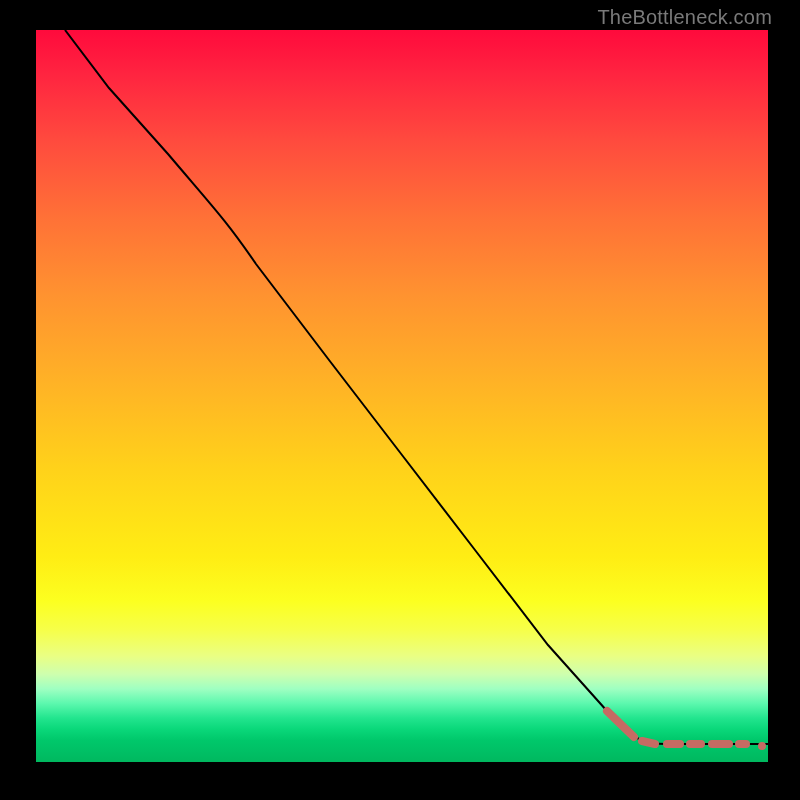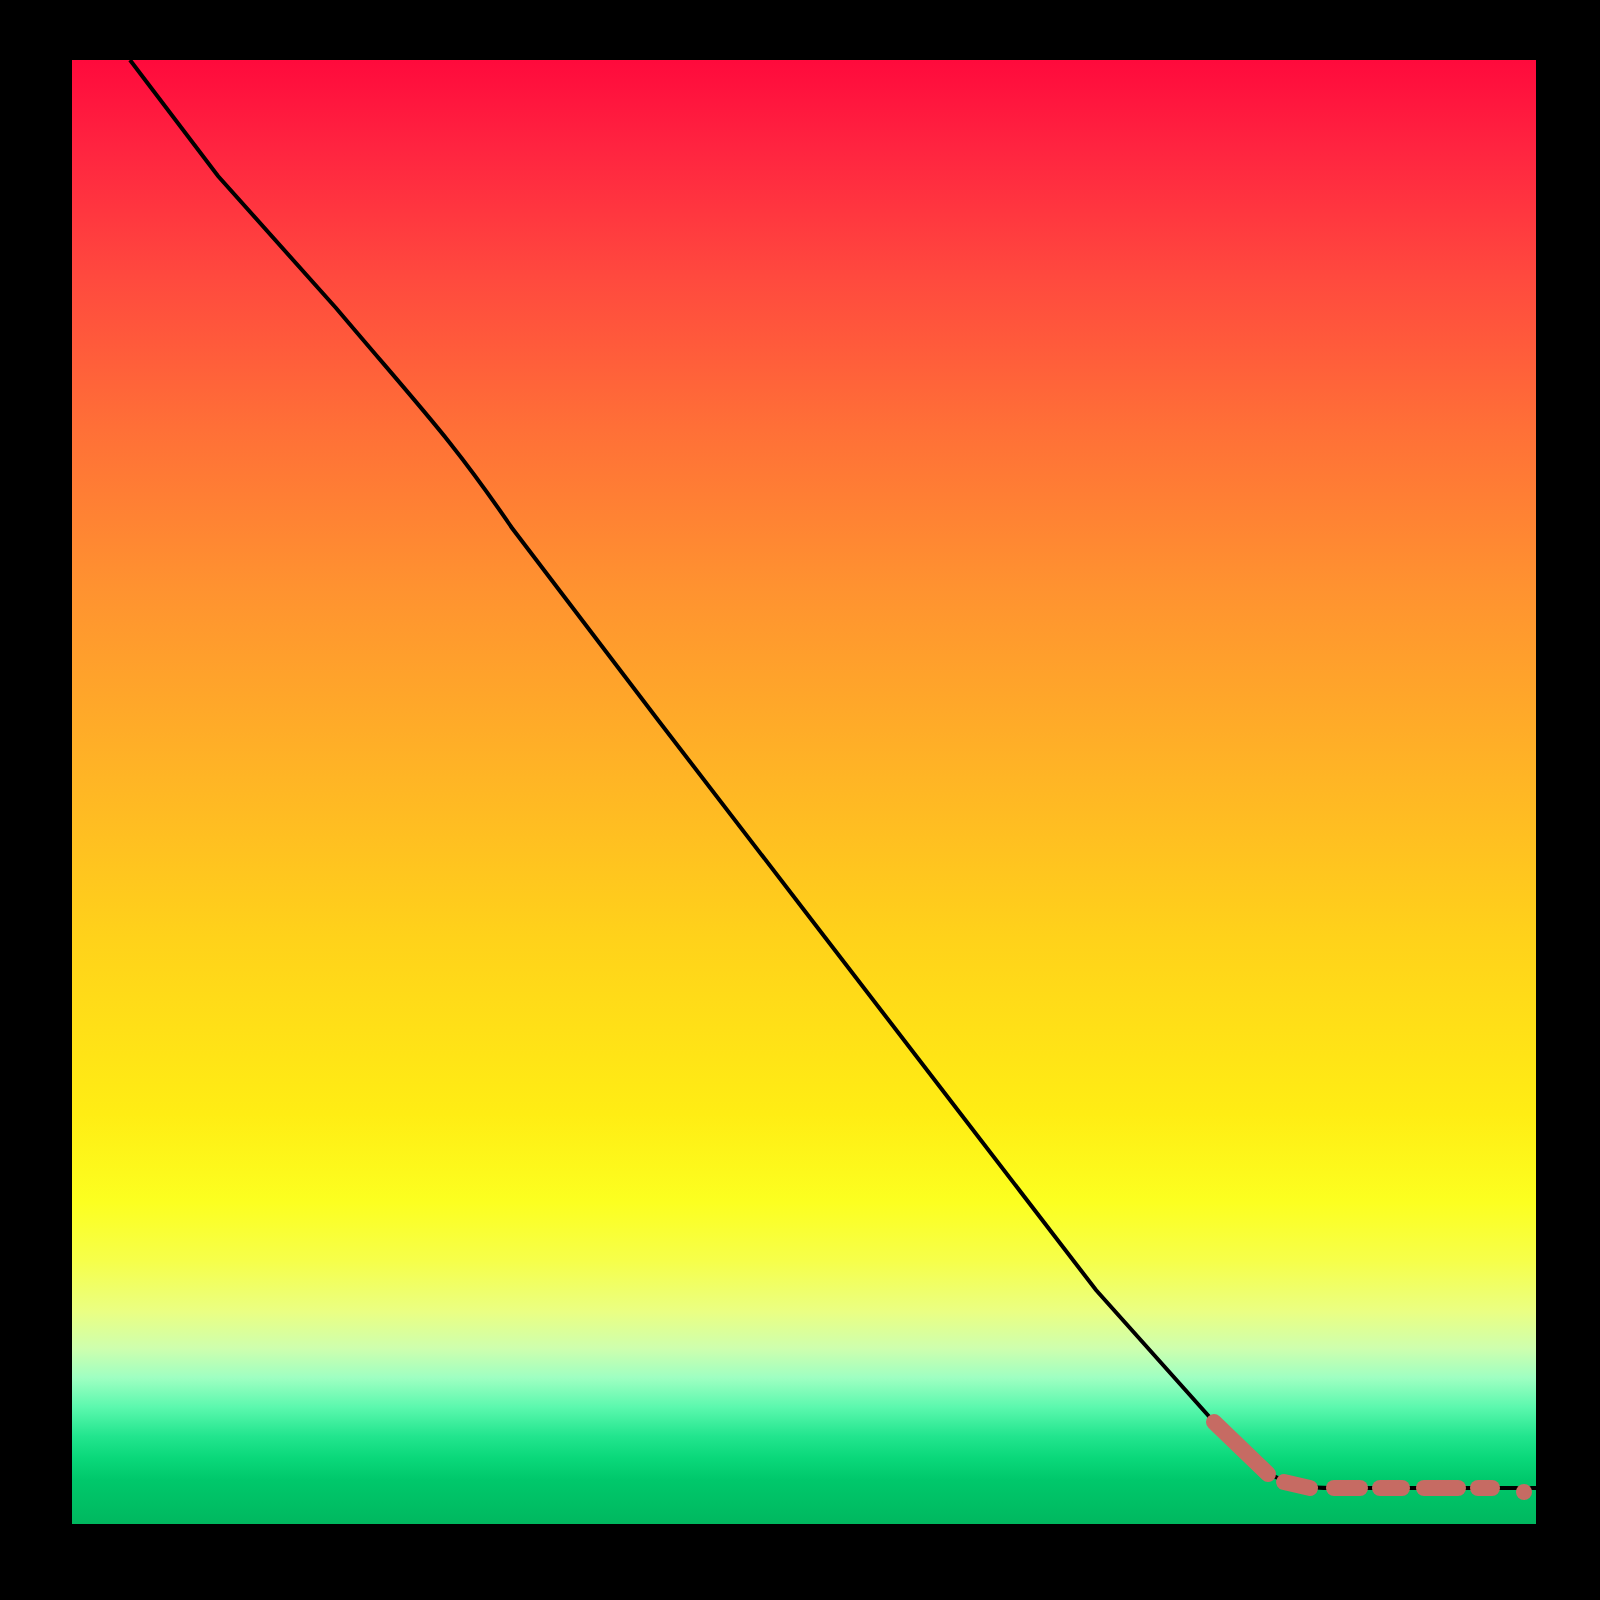--- a/index.html
+++ b/index.html
@@ -77,20 +77,21 @@
     font-size: 20px;
     font-weight: 500;
     letter-spacing: 0.2px;
     user-select: none;
   }
 </style>
 </head>
 <body>
 
 <div class="stage">
+  <div class="watermark">TheBottleneck.com</div>
 
   <div class="plot">
     <div class="gradient"></div>
 
     <svg class="curve" viewBox="0 0 732 732" preserveAspectRatio="none">
 
       <path class="line" d="M 29 0
                L 73 58
                L 132 124
                C 176 176, 190 190, 220 234

